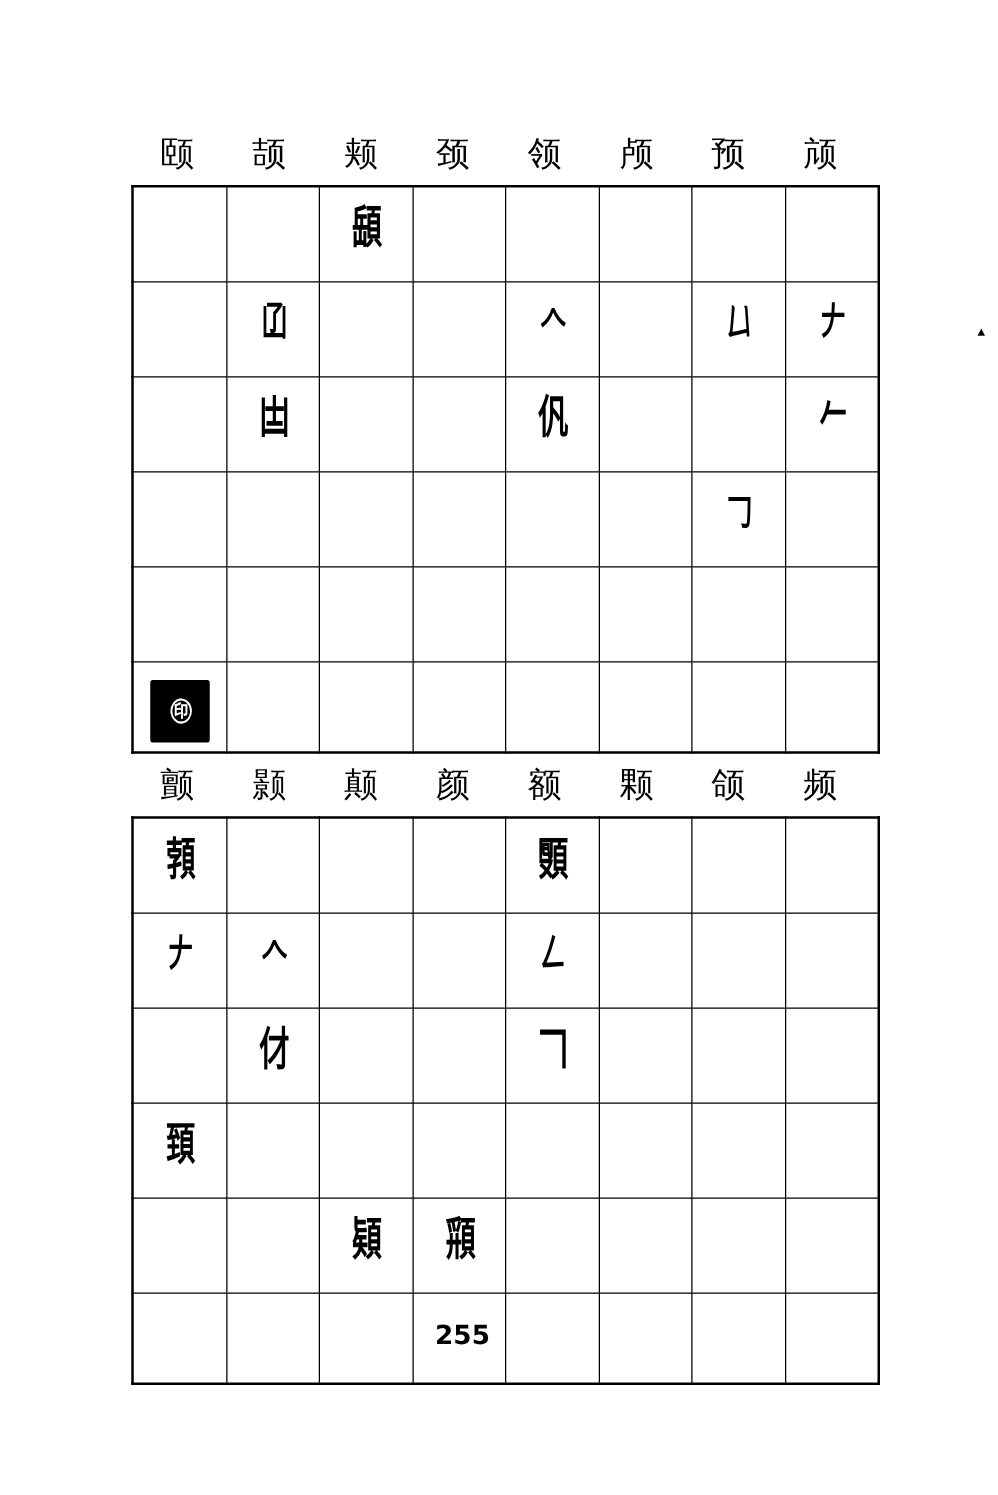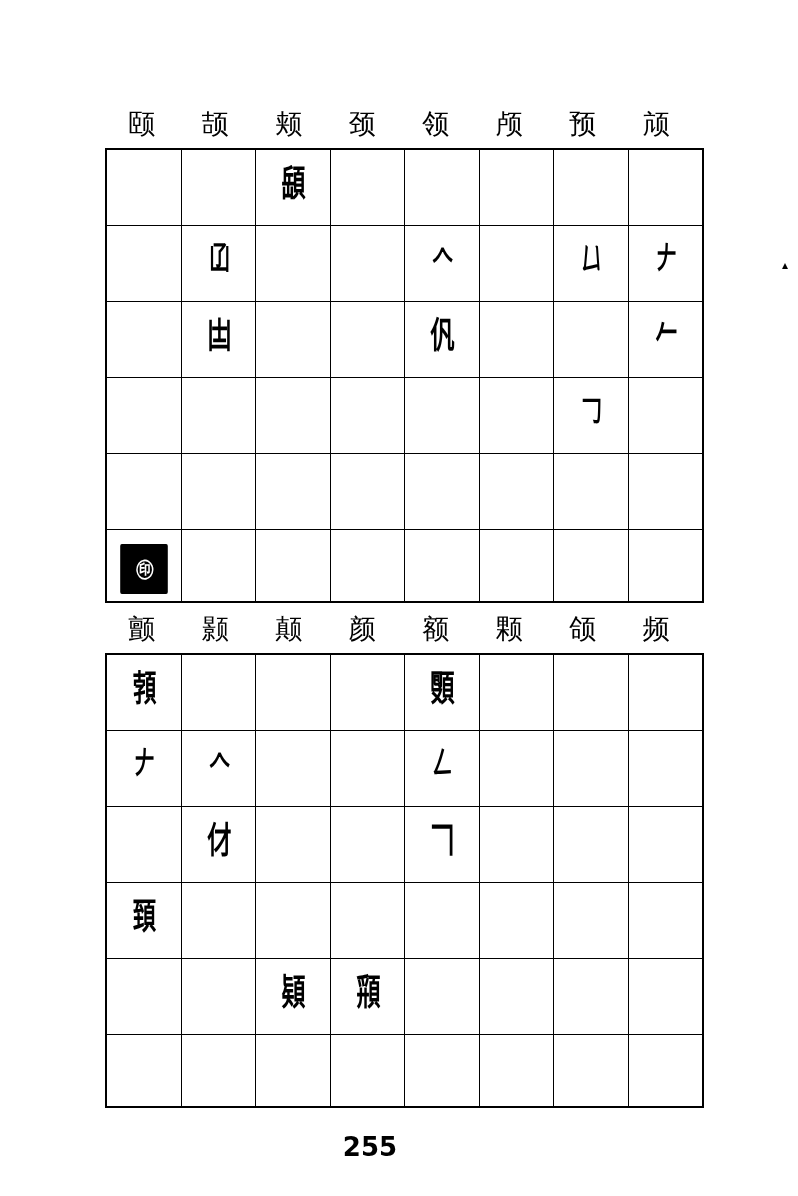--- a/index.html
+++ b/index.html
@@ -85,24 +85,24 @@
     margin-top: 10px;
     font-size: 22px;
     transform: scaleX(0.85);
     border-radius: 2px;
   }
 
   .page-number {
     position: absolute;
     left: 0;
     width: 740px;
-    top: 1132px;
+    top: 1056px;
     text-align: center;
     font-family: "DejaVu Sans", "Liberation Sans", sans-serif;
-    font-size: 26px;
+    font-size: 21px;
     font-weight: 700;
     color: #000;
   }
   .edge-mark {
     position: absolute;
     right: 6px;
     top: 262px;
     width: 10px;
     height: 6px;
     color: #000;

